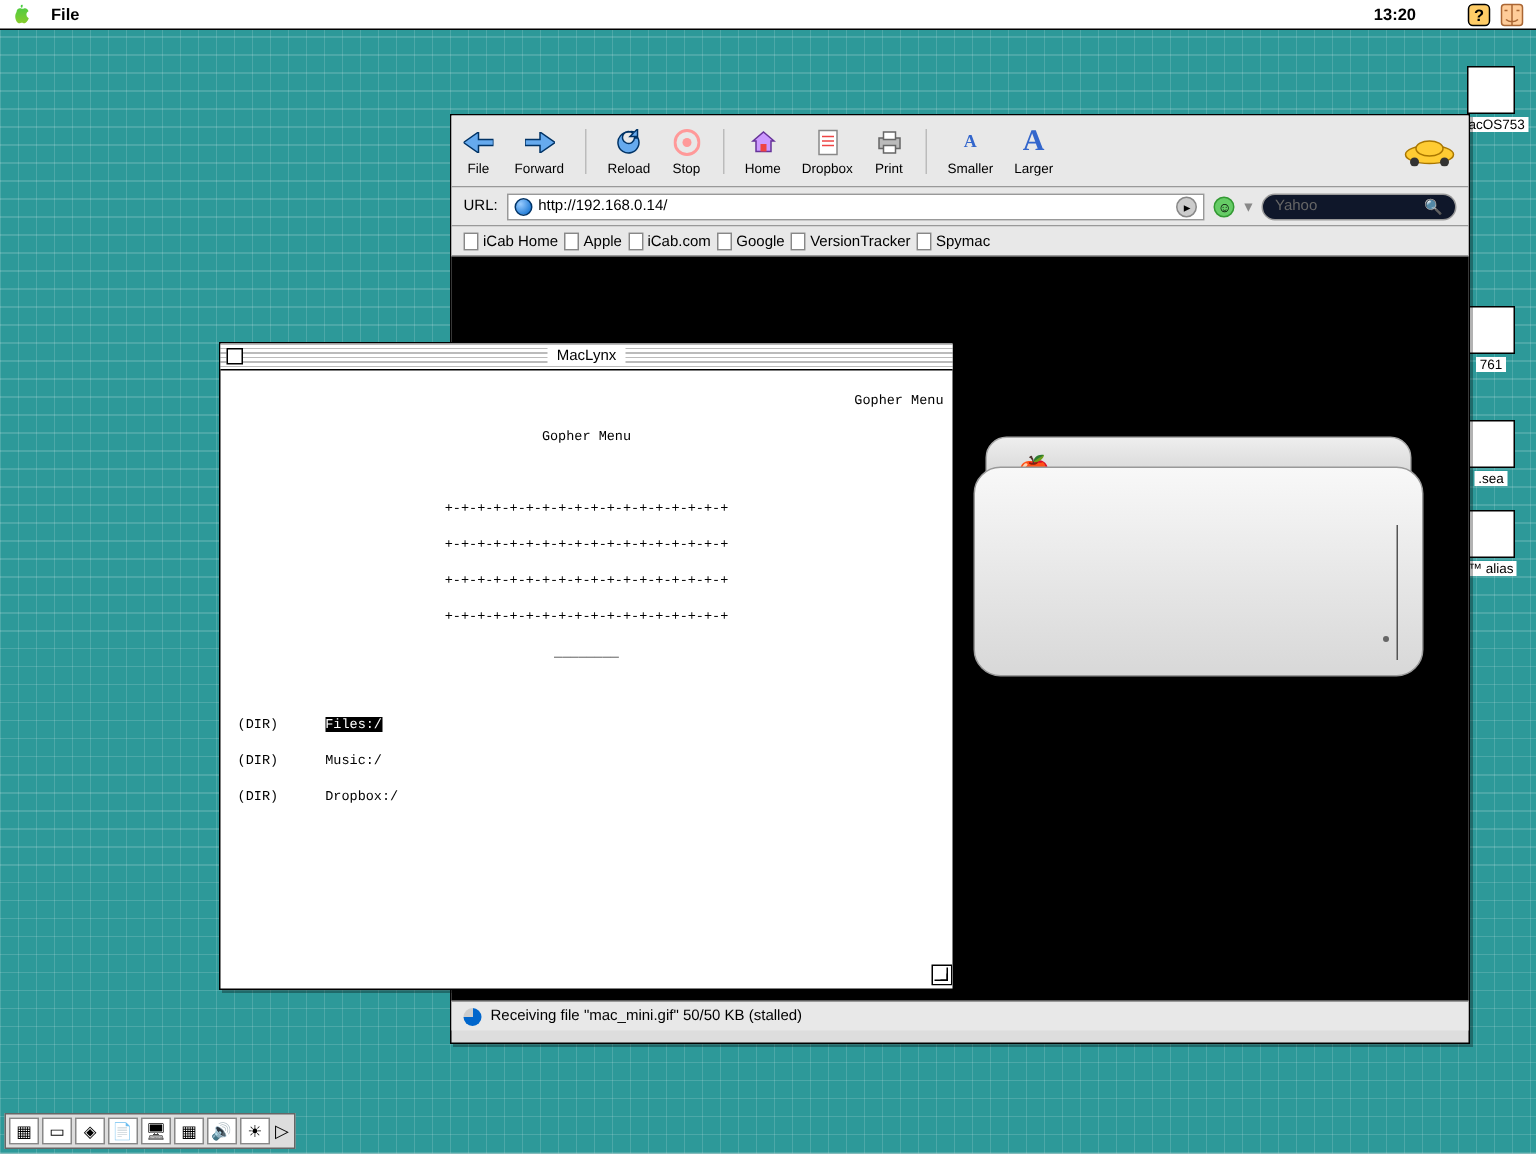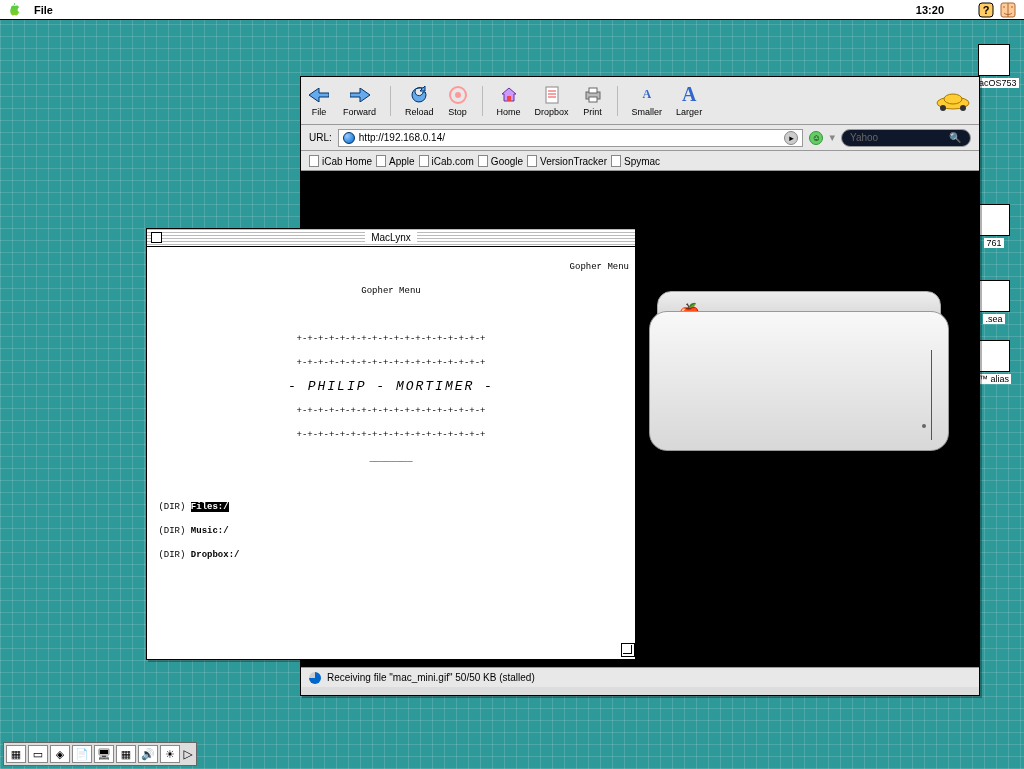--- a/index.html
+++ b/index.html
@@ -69,21 +69,21 @@
 .prog{width:12px;height:12px;border-radius:50%;background:conic-gradient(#06c 0 270deg,#ccc 0);}
 
 .win-lynx{left:146px;top:228px;width:490px;height:432px;background:#fff;}
 .lynx-title{height:18px;background:repeating-linear-gradient(180deg,#bbb 0 1px,#fff 1px 3px);border-bottom:1px solid #000;display:flex;align-items:center;justify-content:center;position:relative;}
 .lynx-title .btns{position:absolute;left:4px;display:flex;gap:3px;}
 .lynx-title .wb{width:11px;height:11px;background:#fff;border:1px solid #000;}
 .lynx-title .txt{background:#fff;padding:0 6px;font-weight:normal;font-size:10px;}
 .lynx-body{padding:2px 6px 4px 6px;font-family:"Monaco","Courier New",monospace;font-size:9px;line-height:12px;white-space:pre;overflow:hidden;height:410px;position:relative;}
 .lynx-body .r{text-align:right;}
 .lynx-body .c{text-align:center;}
-.lynx-body b{font-weight:bold;}
+.lynx-body b{font-weight:normal;margin-left:26px;}
 .lynx-body .inv{background:#000;color:#fff;}
 .grow{position:absolute;right:0;bottom:0;width:14px;height:14px;background:#fff;border:1px solid #000;}
 .grow::before{content:"";position:absolute;right:2px;bottom:2px;width:8px;height:8px;border-right:1px solid #000;border-bottom:1px solid #000;}
 .grow::after{content:"";position:absolute;right:2px;bottom:2px;width:4px;height:4px;border-right:1px solid #000;border-bottom:1px solid #000;}
 
 .desk-icon{position:absolute;right:4px;text-align:center;font-size:9px;width:52px;}
 .desk-icon .ic{width:32px;height:32px;margin:0 auto 2px;background:#fff;border:1px solid #000;}
 .d1{top:44px;} .d2{top:160px;margin-top:44px;} .d3{top:280px;} .d4{top:340px;}
 .desk-icon .lab{background:#fff;display:inline-block;padding:0 2px;}
 
@@ -279,21 +279,20 @@
         <div class="wb"></div>
       </div>
     <span class="txt">MacLynx</span>
   </div>
   <div class="lynx-body">
 <div class="r">Gopher Menu</div>
 <div class="c">Gopher Menu</div>
 <div> </div>
 <div class="c">+-+-+-+-+-+-+-+-+-+-+-+-+-+-+-+-+-+</div>
 <div class="c">+-+-+-+-+-+-+-+-+-+-+-+-+-+-+-+-+-+</div>
-<div class="c" style="font-style:italic;font-size:13px;letter-spacing:2px">- PHILIP - MORTIMER -</div>
 <div class="c">+-+-+-+-+-+-+-+-+-+-+-+-+-+-+-+-+-+</div>
 <div class="c">+-+-+-+-+-+-+-+-+-+-+-+-+-+-+-+-+-+</div>
 <div class="c">________</div>
 <div> </div>
 <div> <span>(DIR)</span> <b class="inv">Files:/</b></div>
 <div> <span>(DIR)</span> <b>Music:/</b></div>
 <div> <span>(DIR)</span> <b>Dropbox:/</b></div>
 <div> </div>
 
 

